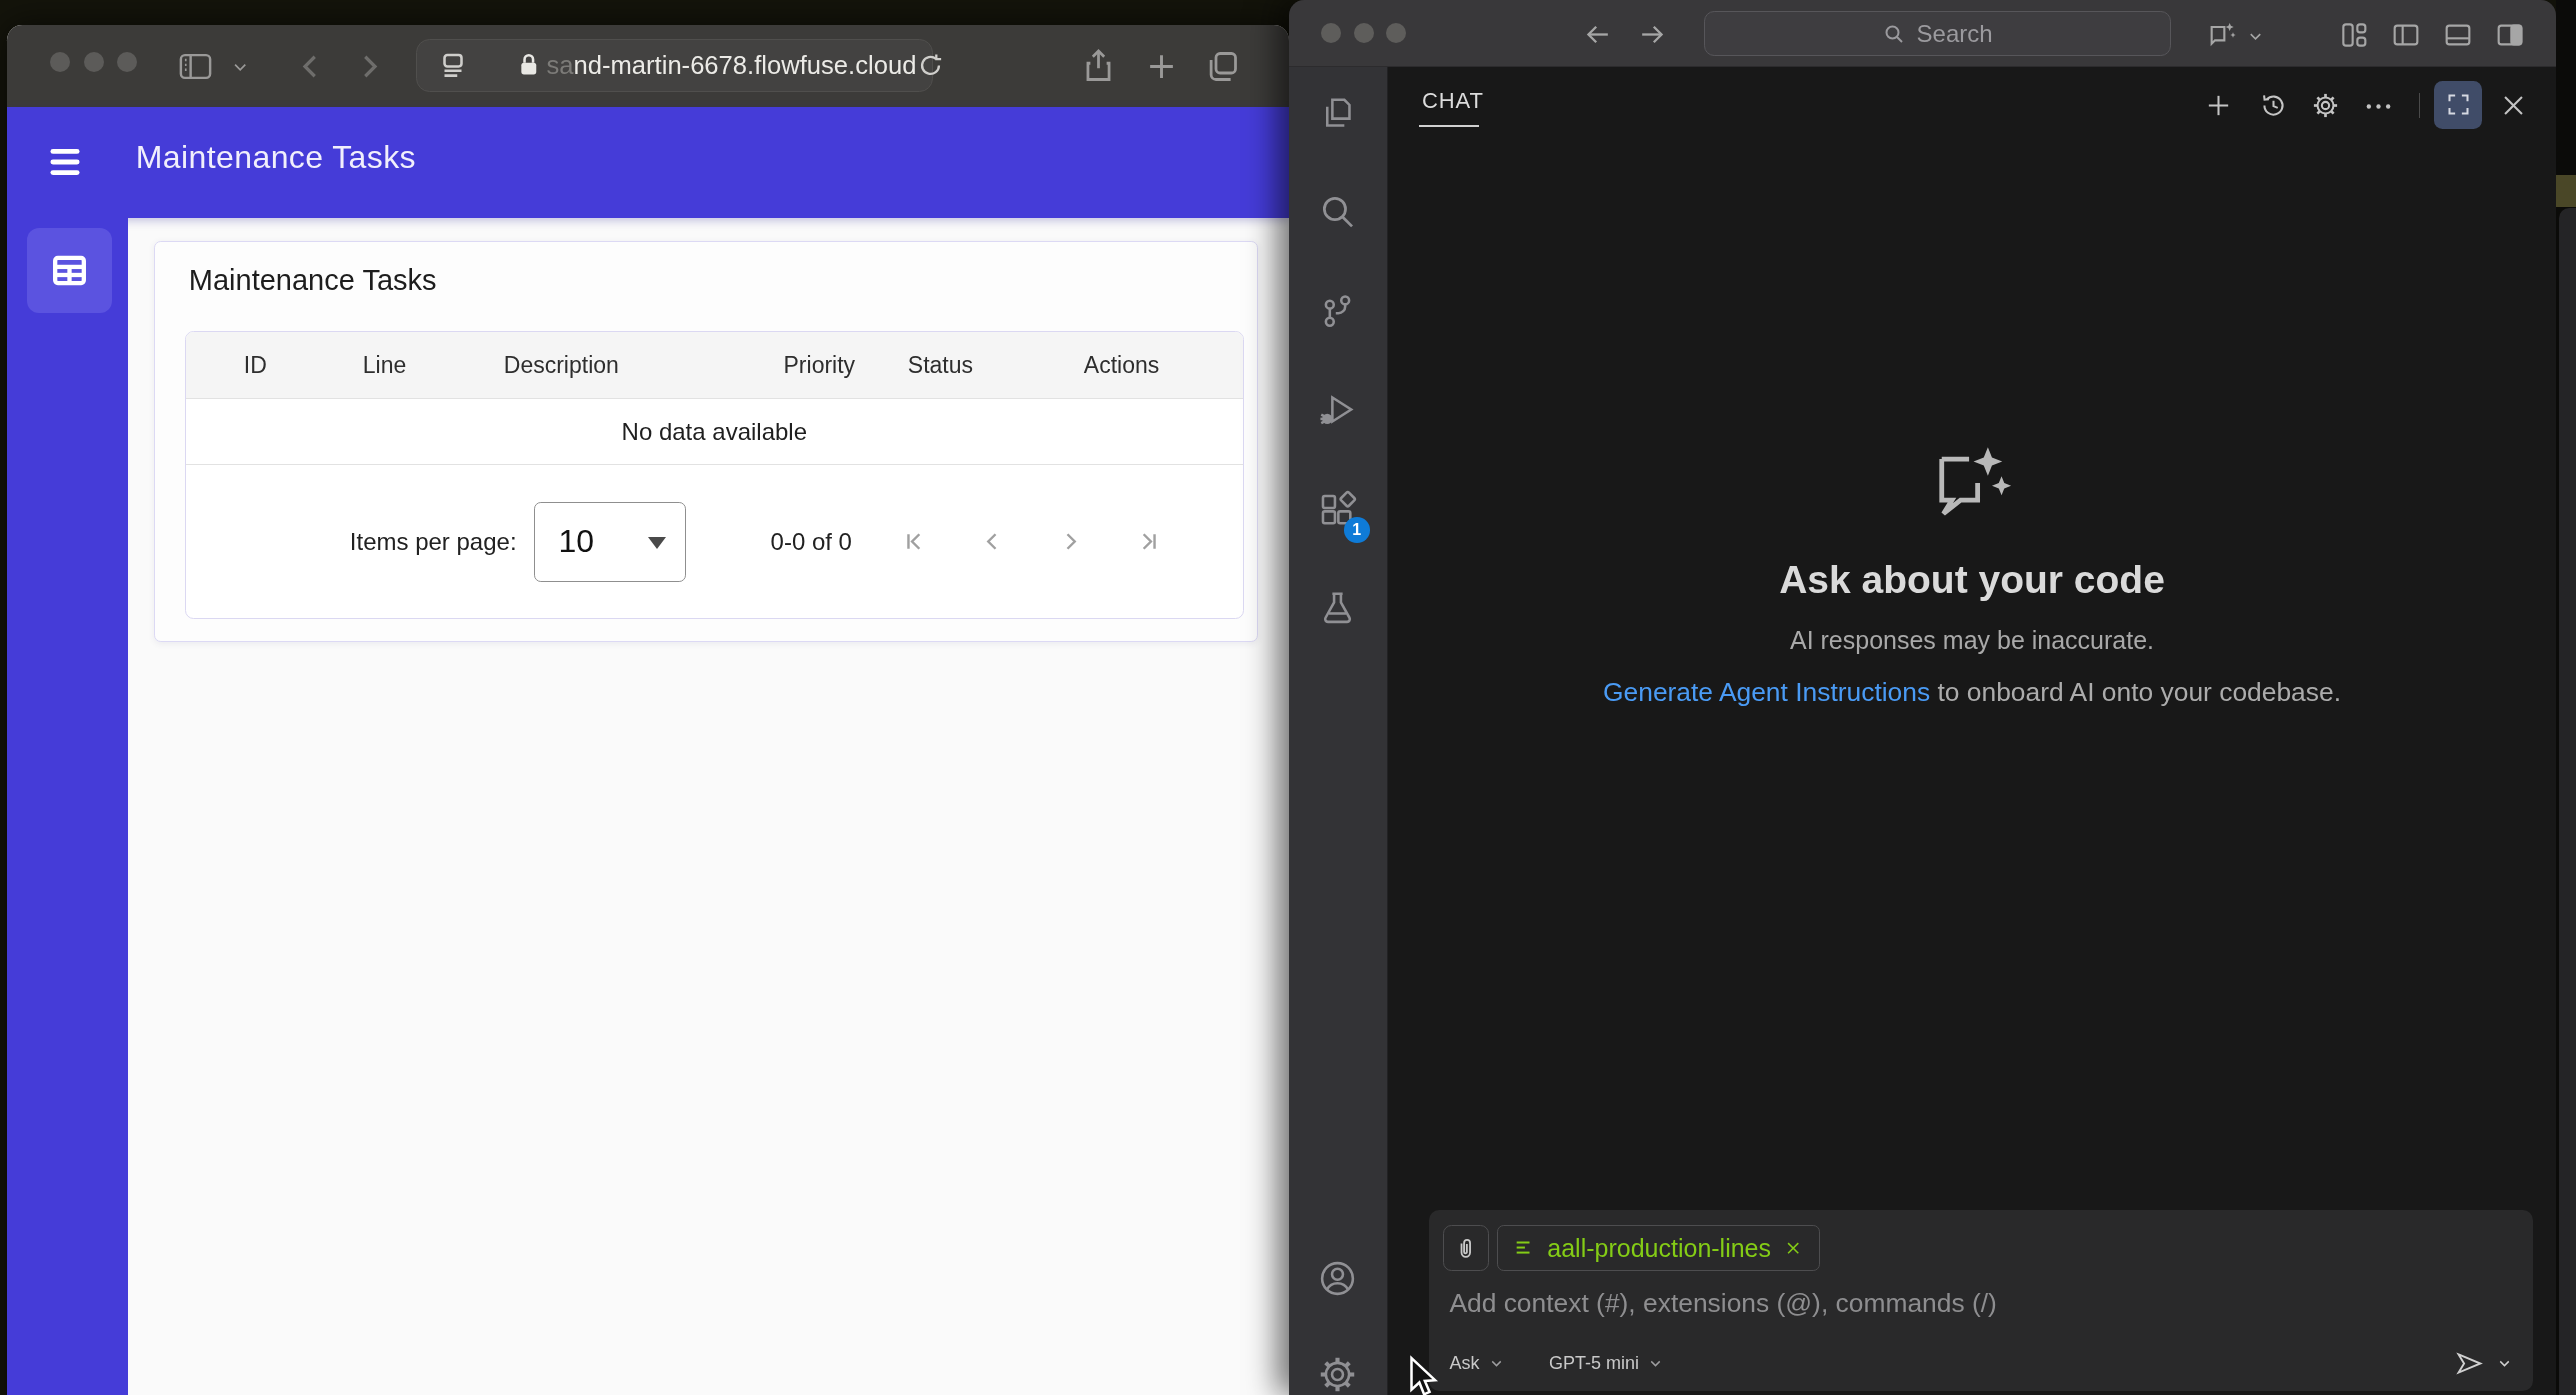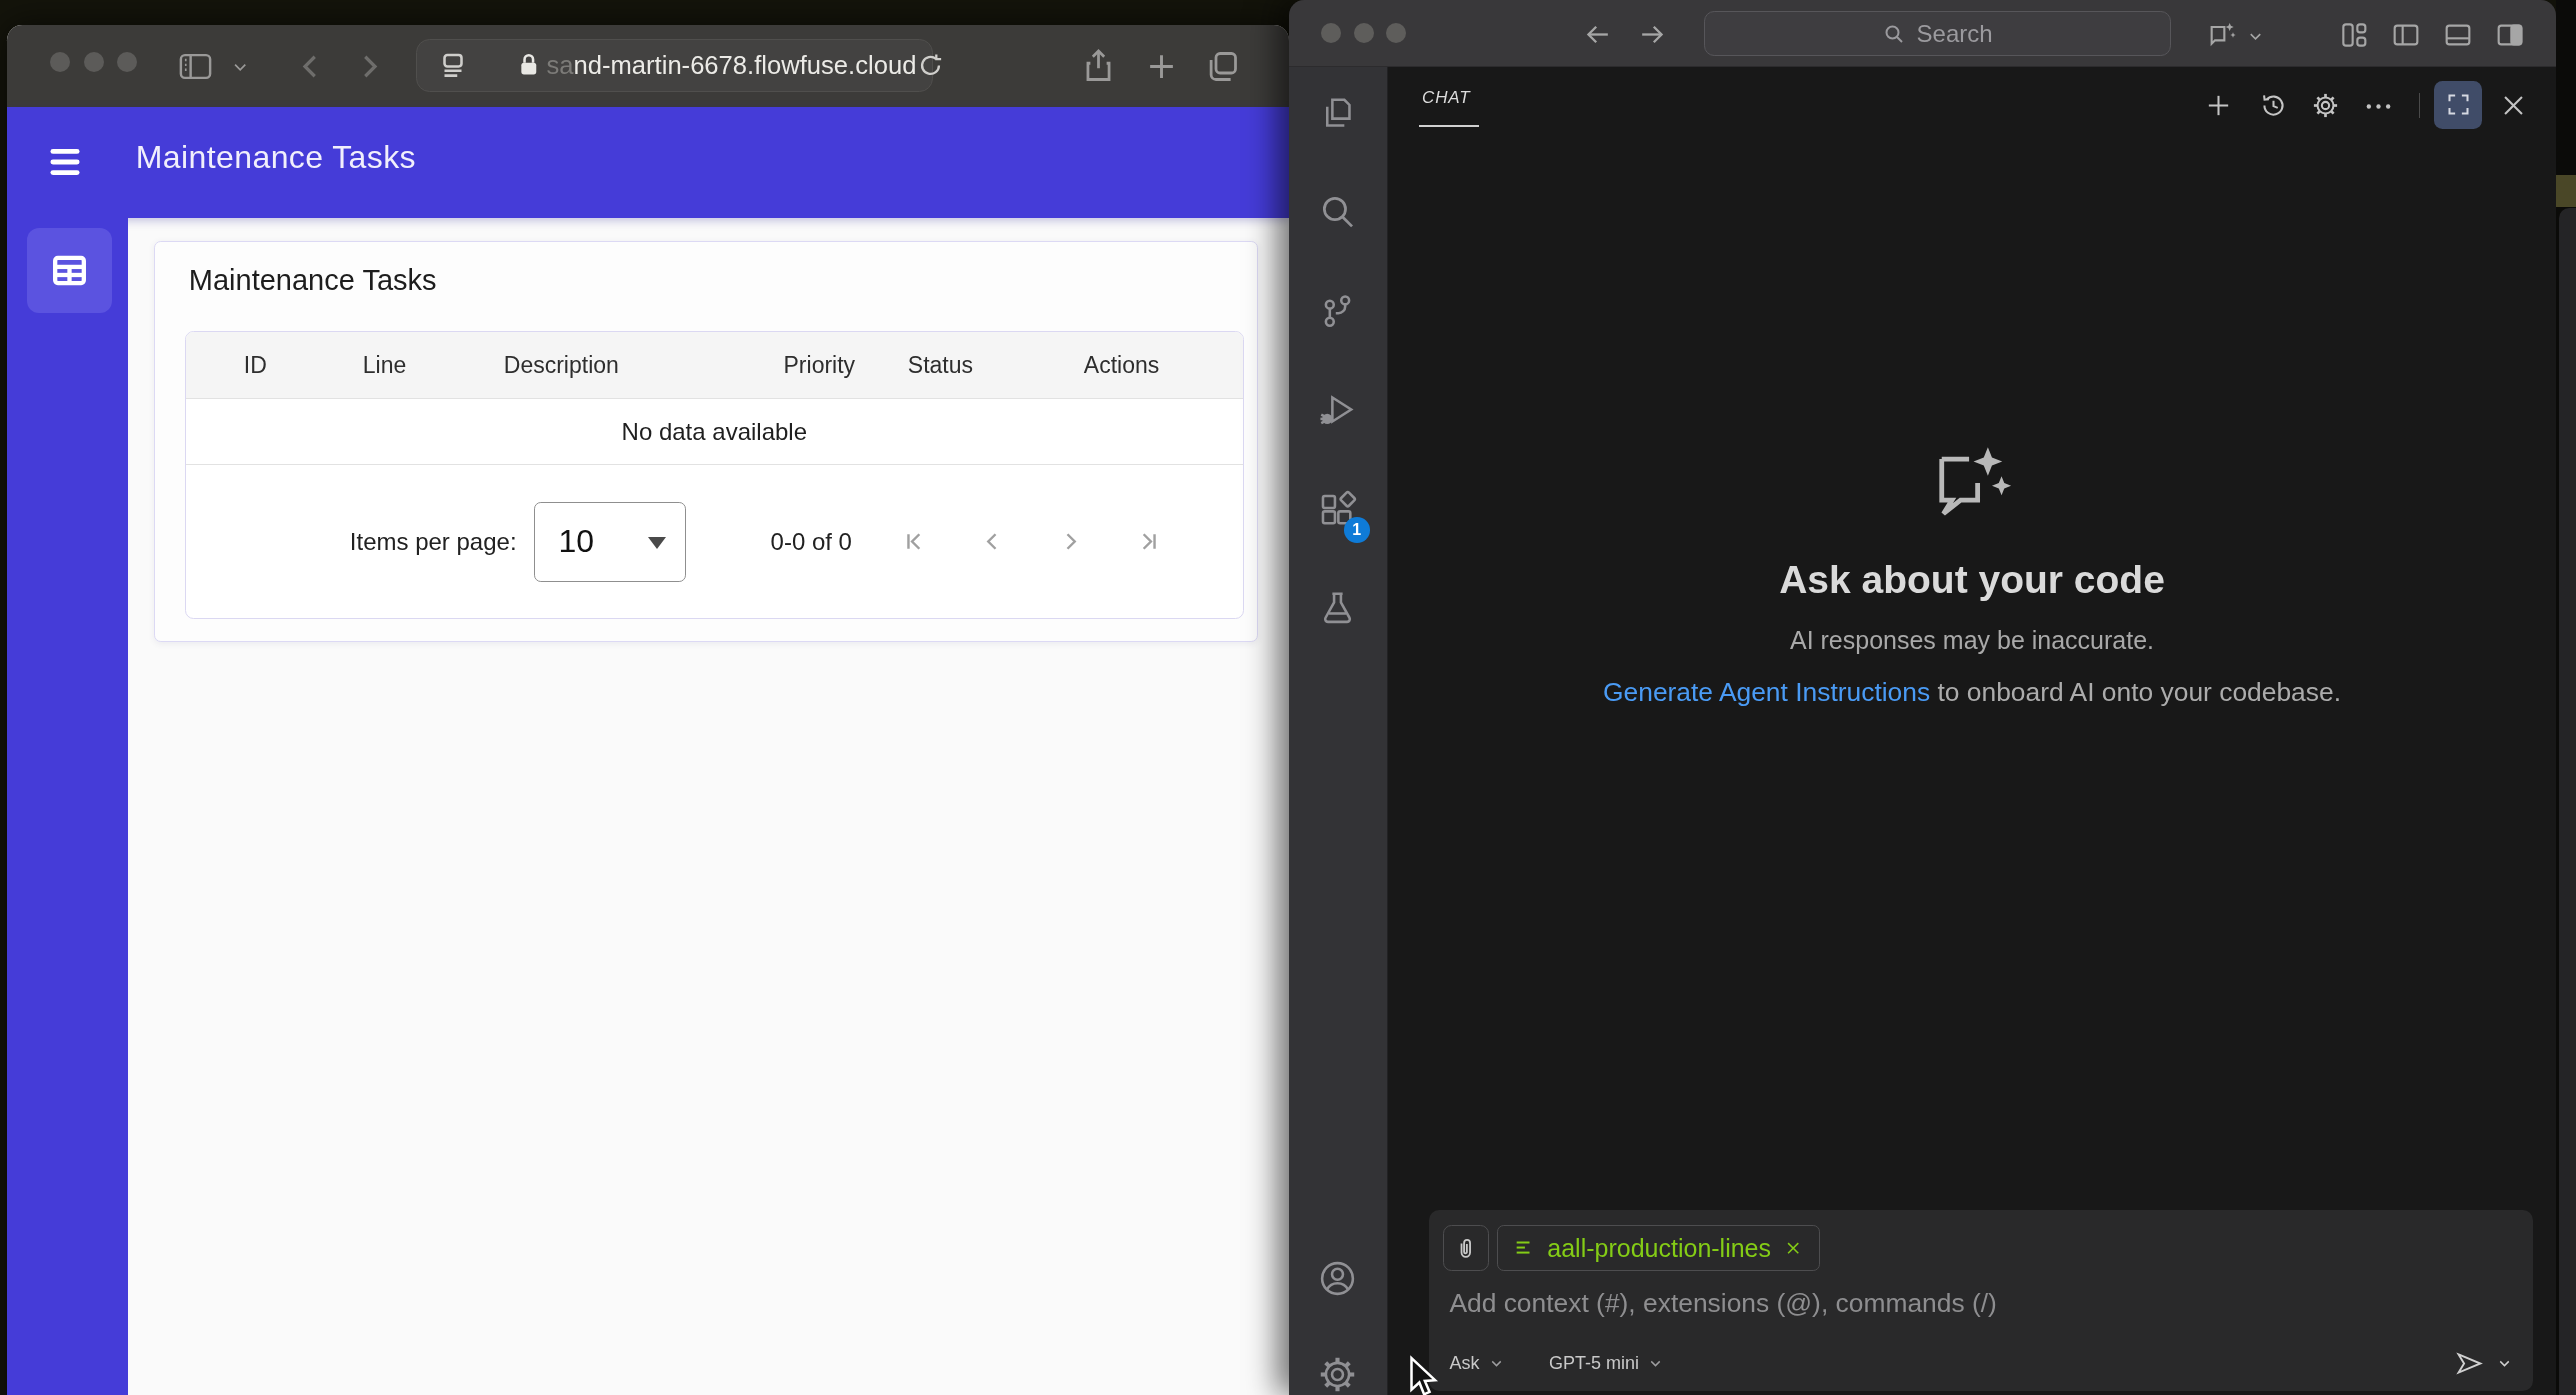--- a/index.html
+++ b/index.html
@@ -55,21 +55,21 @@
   .vlight{width:20.4px;height:20.4px;border-radius:50%;background:#5e5d5b;top:23px;}
   .vicon{color:#a6a6a6;top:19px;}
   #vsearch{left:415px;top:11px;width:465px;height:43px;border-radius:10.2px;background:#3e3d40;
            border:0.9px solid #57565a;display:flex;align-items:center;justify-content:center;gap:10.2px;
            color:#9b9a9e;font-size:24px;}
   #actbar{left:0;top:67px;bottom:0;width:98px;background:#333336;border-right:0.9px solid #222224;}
   .aicon{left:28px;color:#909094;}
   #extbadge{left:55px;top:450px;width:25.6px;height:25.6px;border-radius:50%;background:#0f7bd7;color:#fff;
             font-size:16px;font-weight:700;display:flex;align-items:center;justify-content:center;}
   #chatpanel{left:99px;top:67px;right:0;bottom:0;background:#181818;}
-  #chattab{left:34px;top:21px;font-size:17px;letter-spacing:0.9px;color:#dcdcdc;font-weight:500;font-style:italic;}
+  #chattab{left:34px;top:21px;font-size:22px;letter-spacing:0.9px;color:#dcdcdc;font-weight:500;}
   #chattabline{left:31px;top:58px;width:60px;height:1.7px;background:#d0d0d0;}
   .hicon{color:#c4c4c4;top:24px;}
   #hsep{left:1031px;top:25.6px;width:0.9px;height:25.6px;background:#4a4a4a;}
   #maxbox{left:1046px;top:13.6px;width:48px;height:48px;border-radius:8.5px;background:#404c68;
           display:flex;align-items:center;justify-content:center;color:#d6d9e2;}
   #empty{left:0;right:0;top:375px;text-align:center;color:#a9a9a9;}
   #empty .bigicon{margin:0 auto;color:#b9b9b9;}
   #etitle{margin-top:31px;font-size:39px;font-weight:600;color:#dadada;}
   #esub{margin-top:24px;font-size:25px;color:#a9a9a9;}
   #eline3{margin-top:22px;font-size:26.4px;color:#acacac;}

